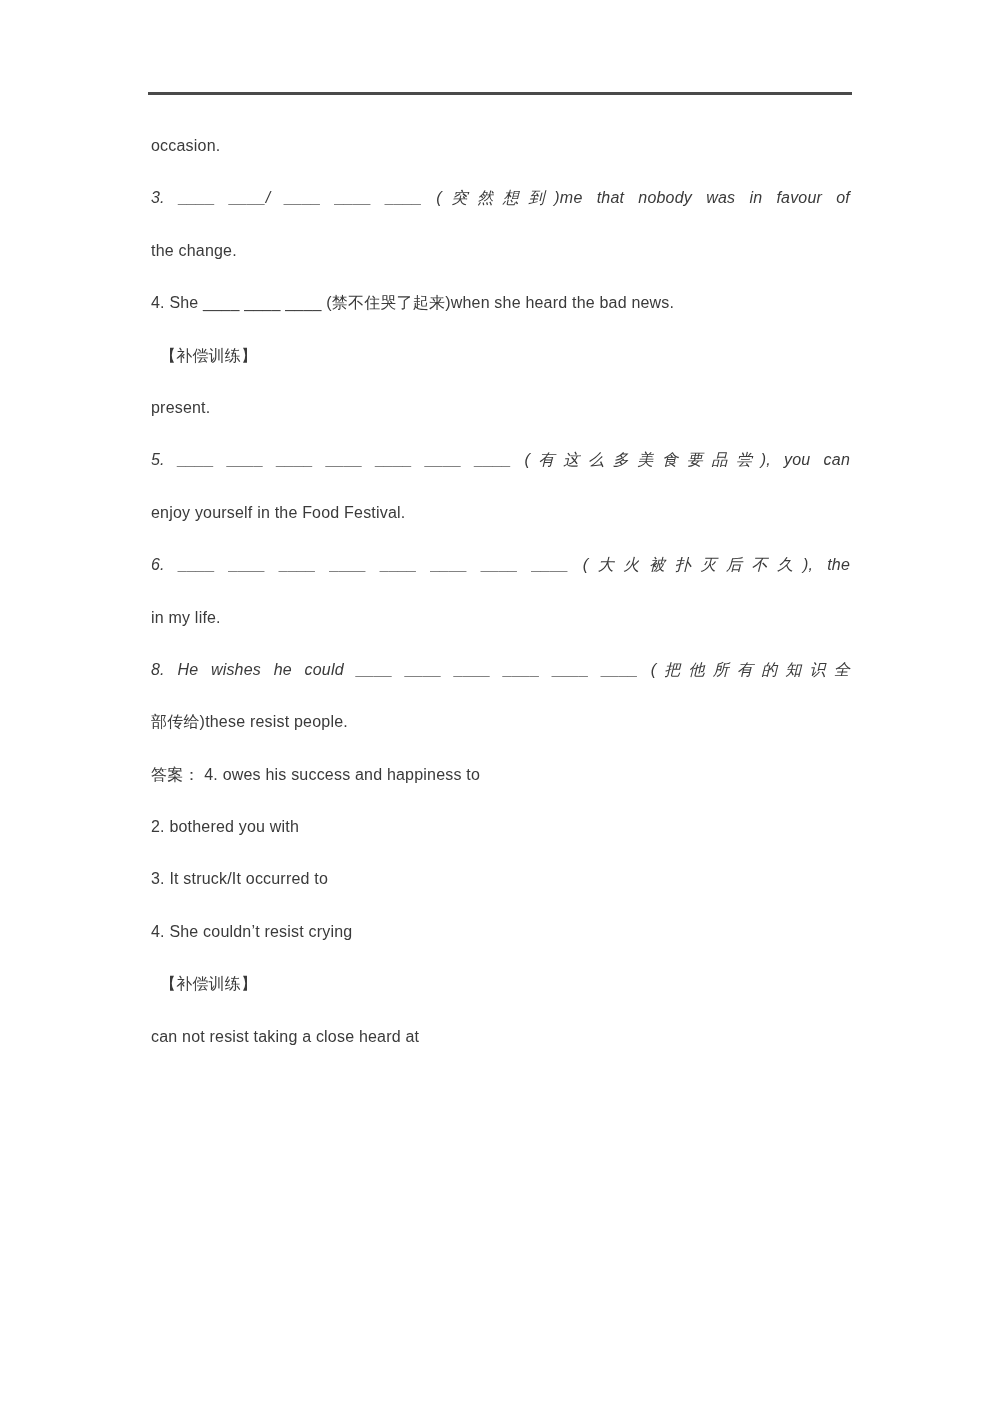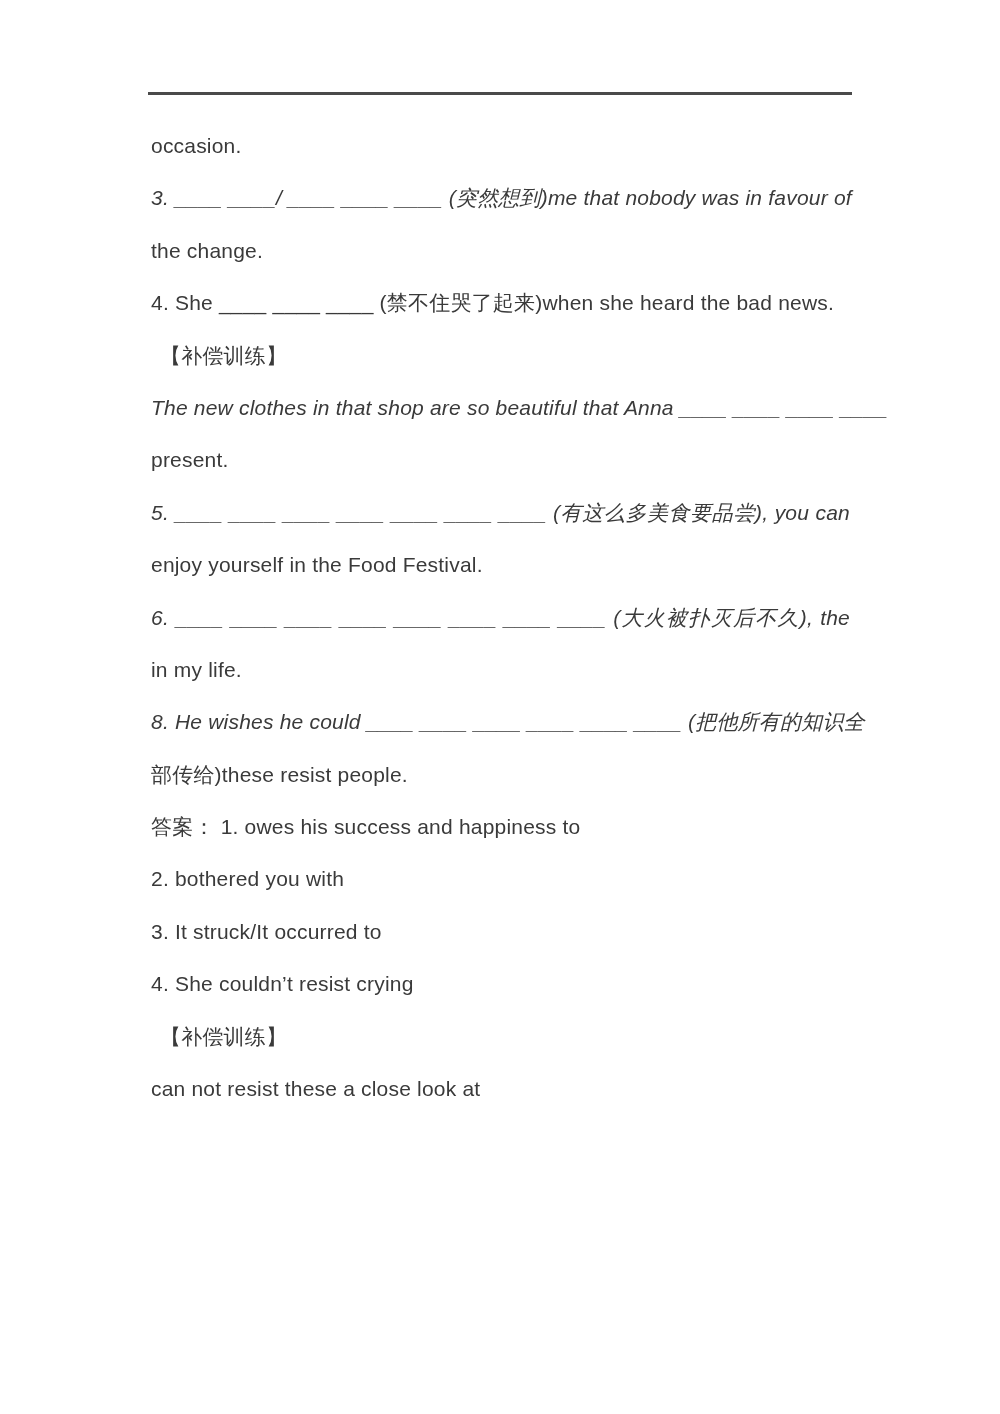--- a/index.html
+++ b/index.html
@@ -23,21 +23,21 @@
   }
   .content {
     position: absolute;
     top: 120px;
     left: 151px;
     width: 699px;
   }
   .line {
     height: 52.4px;
     line-height: 52.4px;
-    font-size: 21px;
+    font-size: 16px;
     letter-spacing: 0.2px;
     white-space: nowrap;
     text-align: left;
   }
   .j {
     text-align: justify;
     text-align-last: justify;
     font-style: italic;
   }
   .indent {
@@ -48,28 +48,27 @@
 <body>
 
 <div class="page">
   <div class="top-rule"></div>
   <div class="content">
     <div class="line">occasion.</div>
     <div class="line j">3. ____ ____/ ____ ____ ____ (突然想到)me that nobody was in favour of</div>
     <div class="line">the change.</div>
     <div class="line">4. She ____ ____ ____ (禁不住哭了起来)when she heard the bad news.</div>
     <div class="line indent">【补偿训练】</div>
-    <div class="line j">The new clothes in that shop are so beautiful that Anna ____ ____ ____ ____</div>
     <div class="line">present.</div>
     <div class="line j">5. ____ ____ ____ ____ ____ ____ ____ (有这么多美食要品尝), you can</div>
     <div class="line">enjoy yourself in the Food Festival.</div>
     <div class="line j">6. ____ ____ ____ ____ ____ ____ ____ ____ (大火被扑灭后不久), the</div>
     <div class="line">in my life.</div>
     <div class="line j">8. He wishes he could ____ ____ ____ ____ ____ ____ (把他所有的知识全</div>
     <div class="line">部传给)these resist people.</div>
-    <div class="line">答案： 1. owes his success and happiness to</div>
+    <div class="line">答案： 4. owes his success and happiness to</div>
     <div class="line">2. bothered you with</div>
     <div class="line">3. It struck/It occurred to</div>
     <div class="line">4. She couldn’t resist crying</div>
     <div class="line indent">【补偿训练】</div>
-    <div class="line">can not resist these a close look at</div>
+    <div class="line">can not resist taking a close heard at</div>
   </div>
 </div>
 
 </body></html>

